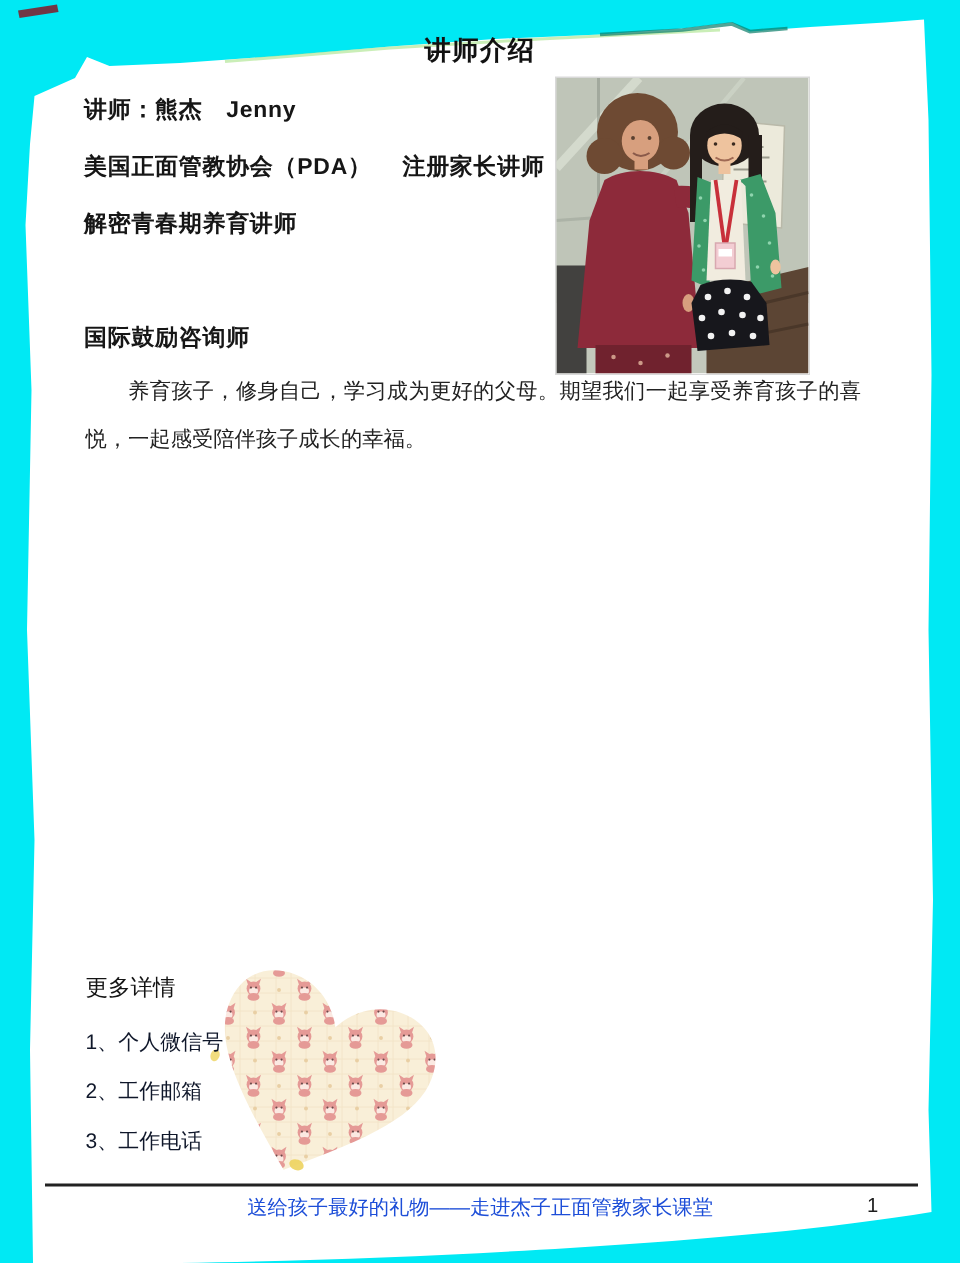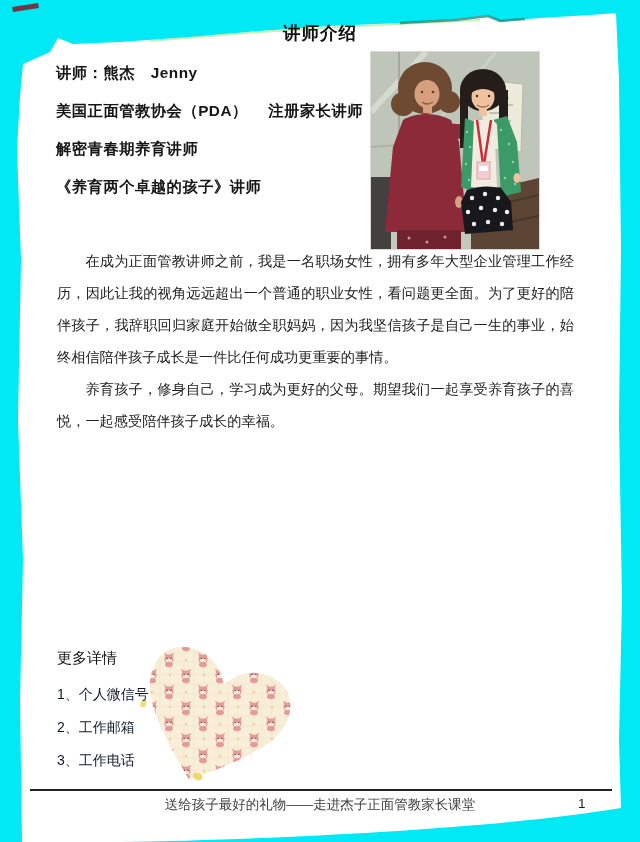--- a/index.html
+++ b/index.html
@@ -17,21 +17,21 @@
   #bio p{margin:0;text-indent:2em;}
   #bio b{color:#0d0d0d;}
   .details-heading{left:57px;top:649px;font-size:15px;font-weight:400;
                    color:#141414;z-index:3;}
   .detail-item{left:57px;font-size:14px;color:#0f172a;z-index:3;white-space:nowrap;}
   #photo-wrap{left:371px;top:52px;width:168px;height:197px;z-index:2;
               box-shadow:0 0 0 1px #d9d9d9;}
   #heart-wrap{left:110px;top:636px;width:206px;height:160px;z-index:1;}
   .footer-rule{left:30px;top:789px;width:582px;height:2px;background:#222;z-index:2;}
   .footer-text{left:20px;top:796px;width:600px;text-align:center;font-size:13.5px;
-               color:#404040;z-index:2;}
+               color:#1d4ed8;z-index:2;}
   .footer-page{left:578px;top:796px;font-size:13.5px;color:#1d1d1d;z-index:3;}
 </style>
 </head>
 <body>
 
 <div id="stage">
 
   <svg id="bg-svg" width="640" height="842" viewBox="0 0 640 842">
     <rect width="640" height="842" fill="#00e9f4"></rect>
 
@@ -46,21 +46,21 @@
     <polyline points="400,23 455,20 488,16 500,21 525,19" fill="none" stroke="#0a7d6a" stroke-width="2.5" opacity="0.7"></polyline>
 
     <path d="M12,7 L38,3 L39,8 L13,12 Z" fill="#7c2332" opacity="0.9"></path>
   </svg>
 
   <div class="abs title">讲师介绍</div>
 
   <div class="abs intro-line" style="top:101px">美国正面管教协会（PDA）　 注册家长讲师</div>
   <div class="abs intro-line" style="top:63px">讲师：熊杰　Jenny</div>
   <div class="abs intro-line" style="top:139px">解密青春期养育讲师</div>
-  <div class="abs intro-line" style="top:177px">《养育两个卓越的孩子》讲师</div>
+  <div class="abs intro-line" style="top:215px">国际鼓励咨询师</div>
 
   <div class="abs" id="photo-wrap">
     <svg width="168" height="197" viewBox="0 0 168 197">
       <rect width="168" height="197" fill="#c3c8bc"></rect>
       <rect width="168" height="150" fill="#bfc5b8"></rect>
       <path d="M0,60 L55,0" stroke="#dde3d6" stroke-width="6" opacity="0.7"></path>
       <path d="M20,125 L125,0" stroke="#d3d9cb" stroke-width="3" opacity="0.6"></path>
       <path d="M28,0 L28,120" stroke="#8f968a" stroke-width="2" opacity="0.6"></path>
       <path d="M0,95 L42,92" stroke="#9aa195" stroke-width="2" opacity="0.5"></path>
 
@@ -125,21 +125,20 @@
         <circle cx="136" cy="160" r="2.2"></circle>
           <circle cx="103" cy="172" r="2.2"></circle>
         <circle cx="117" cy="170" r="2.2"></circle>
           <circle cx="131" cy="172" r="2.2"></circle>
       </g>
       <ellipse cx="146" cy="126" rx="3.5" ry="5" fill="#eec39e"></ellipse>
     </svg>
   </div>
 
   <div class="abs" id="bio">
-    <p><span>在成为正面管教讲师之前，我是一名职场女性，拥有多年大型企业管理工作经历，因此让我的视角远远超出一个普通的职业女性，看问题更全面。为了更好的陪伴孩子，我辞职回归家庭开始做全职妈妈，因为我坚信孩子是自己一生的事业，始终相信陪伴孩子成长是一件比任何成功更重要的事情。</span></p>
     <p><span>养育孩子，修身自己，学习成为更好的父母。期望我们一起享受养育孩子的喜悦，一起感受陪伴孩子成长的幸福。</span></p>
   </div>
 
   <div class="abs details-heading">更多详情</div>
   <div class="abs detail-item" style="top:686px">1、个人微信号</div>
   <div class="abs detail-item" style="top:719px">2、工作邮箱</div>
   <div class="abs detail-item" style="top:752px">3、工作电话</div>
 
   <div class="abs" id="heart-wrap">
     <svg width="206" height="160" viewBox="0 0 206 160">

